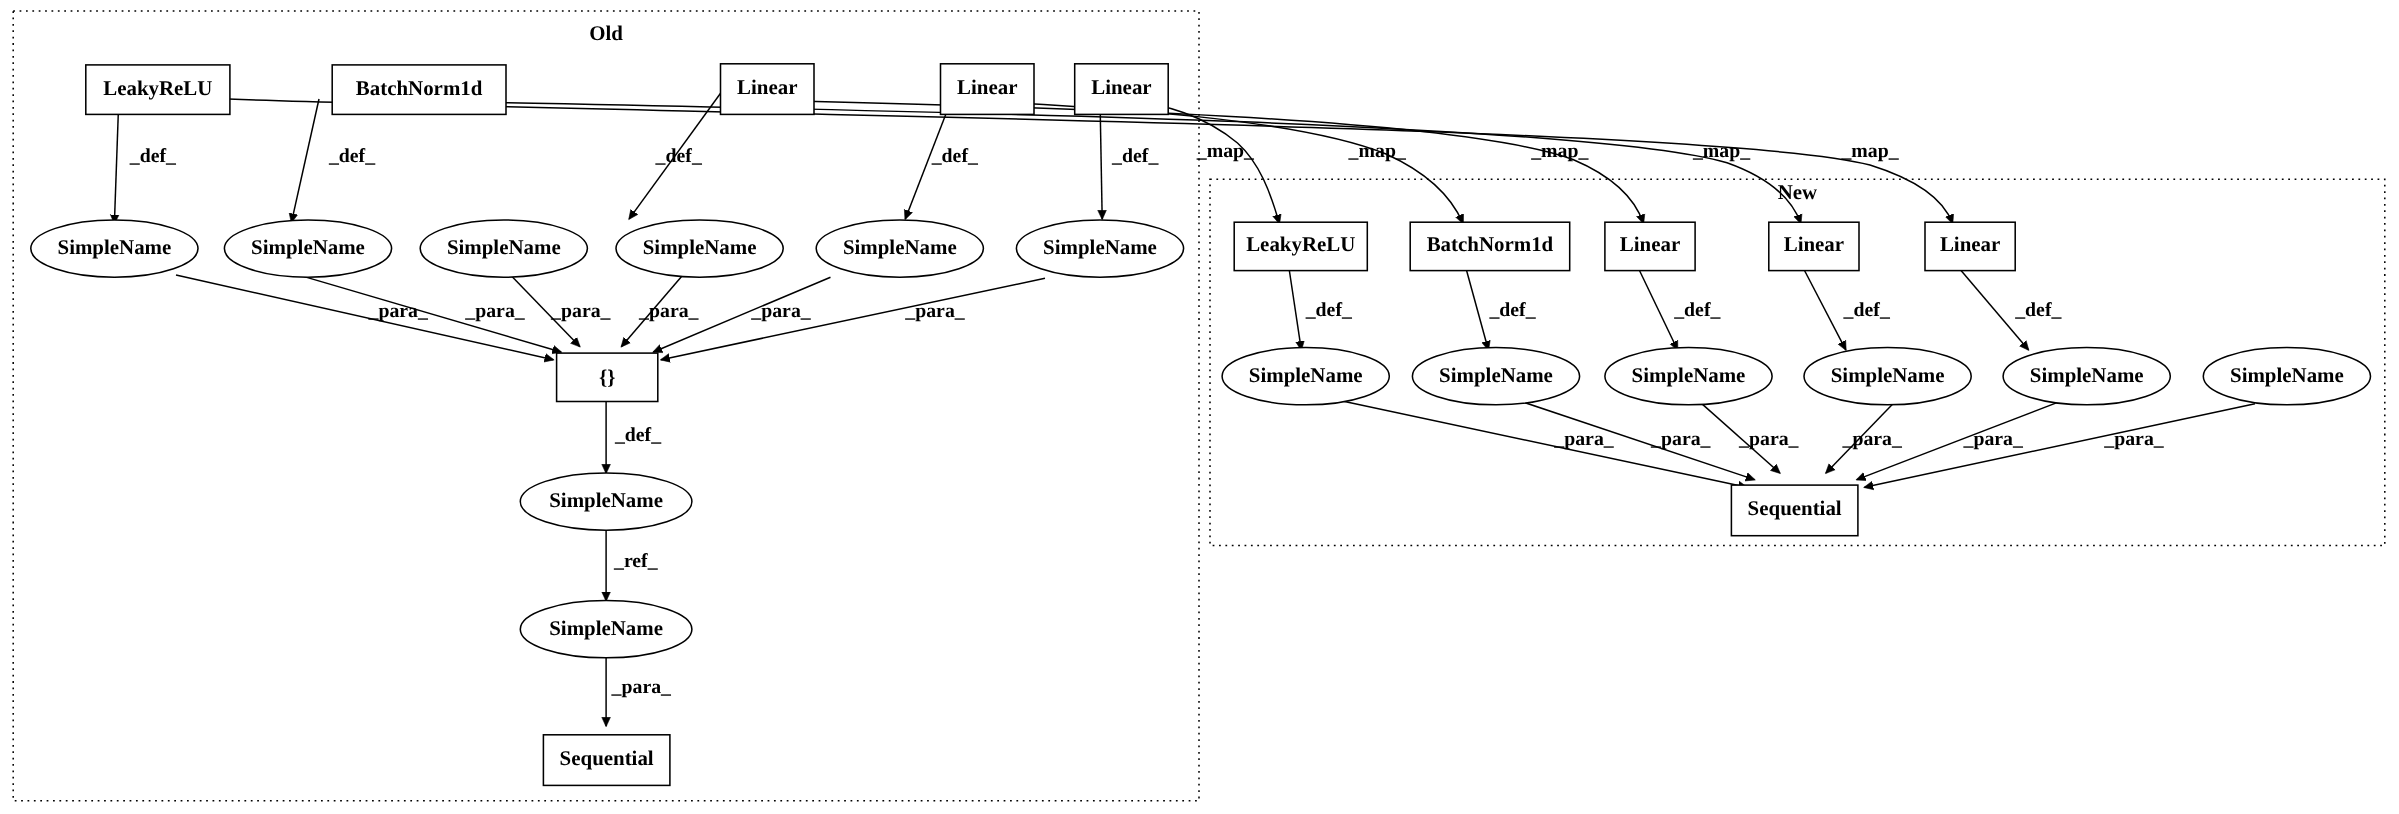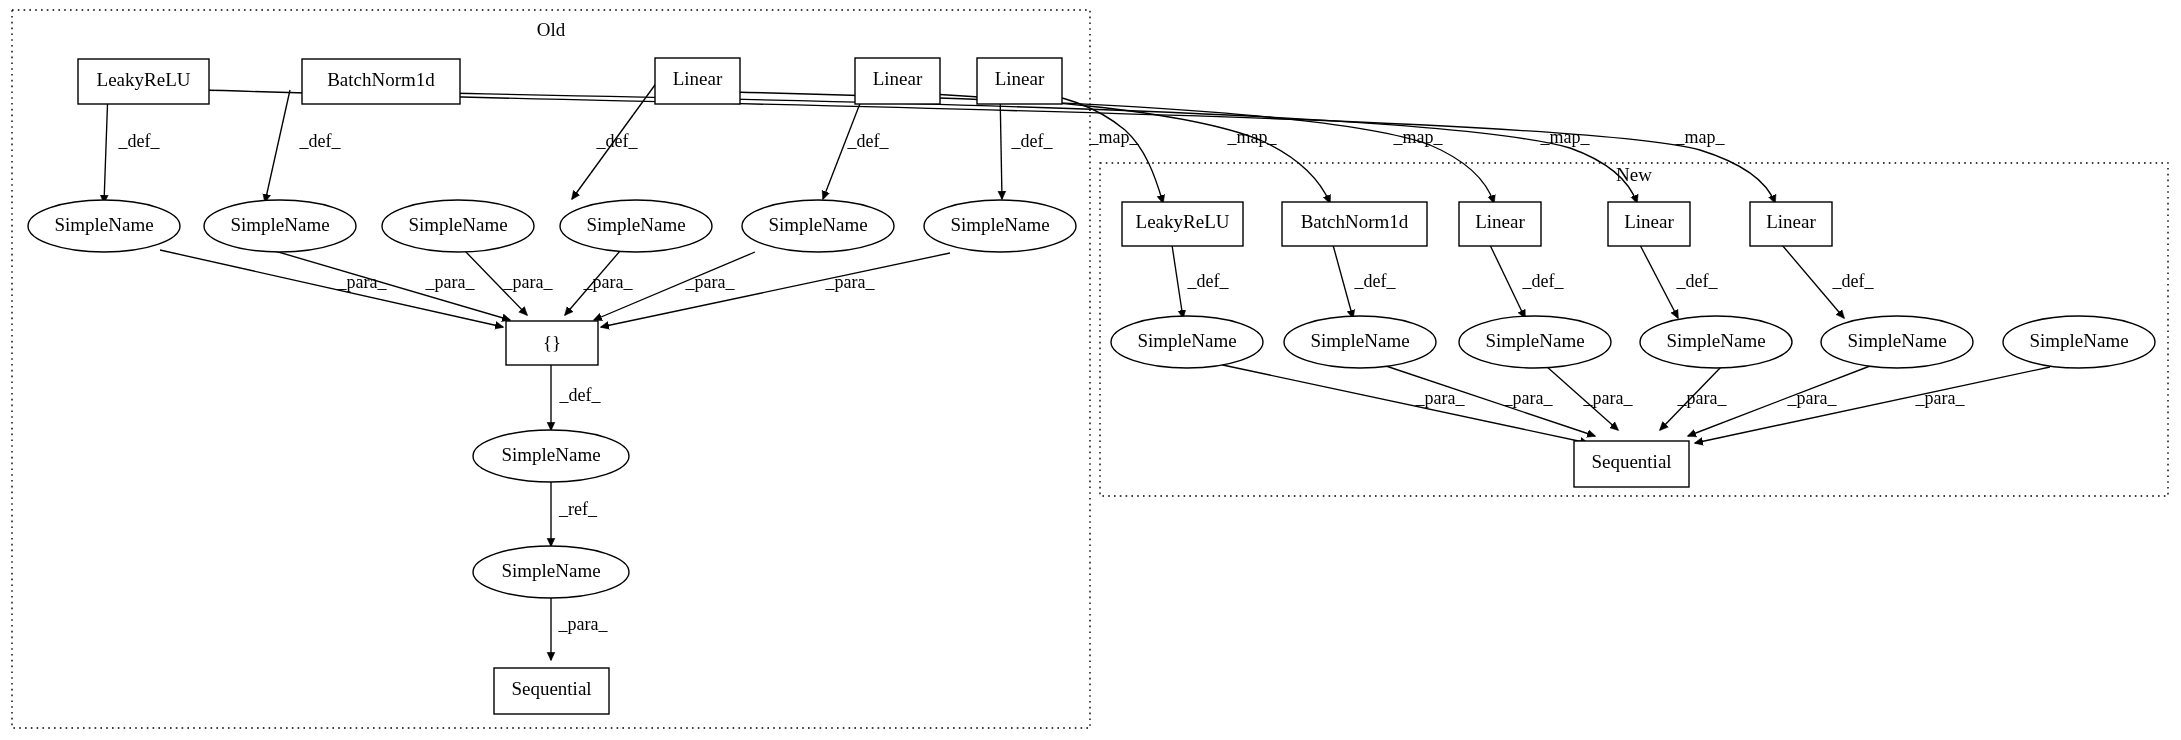--- a/index.html
+++ b/index.html
@@ -10,20 +10,21 @@
   body {
     width: 2181px;
     height: 740px;
     font-family: "Liberation Serif", "DejaVu Serif", serif;
     overflow: hidden;
   }
   #graph-root {
     position: relative;
     width: 2181px;
     height: 740px;
+    font-weight: bold;
   }
   svg#graph-canvas {
     position: absolute;
     top: 0;
     left: 0;
     width: 2181px;
     height: 740px;
   }
   .node-box {
     fill: #ffffff;

